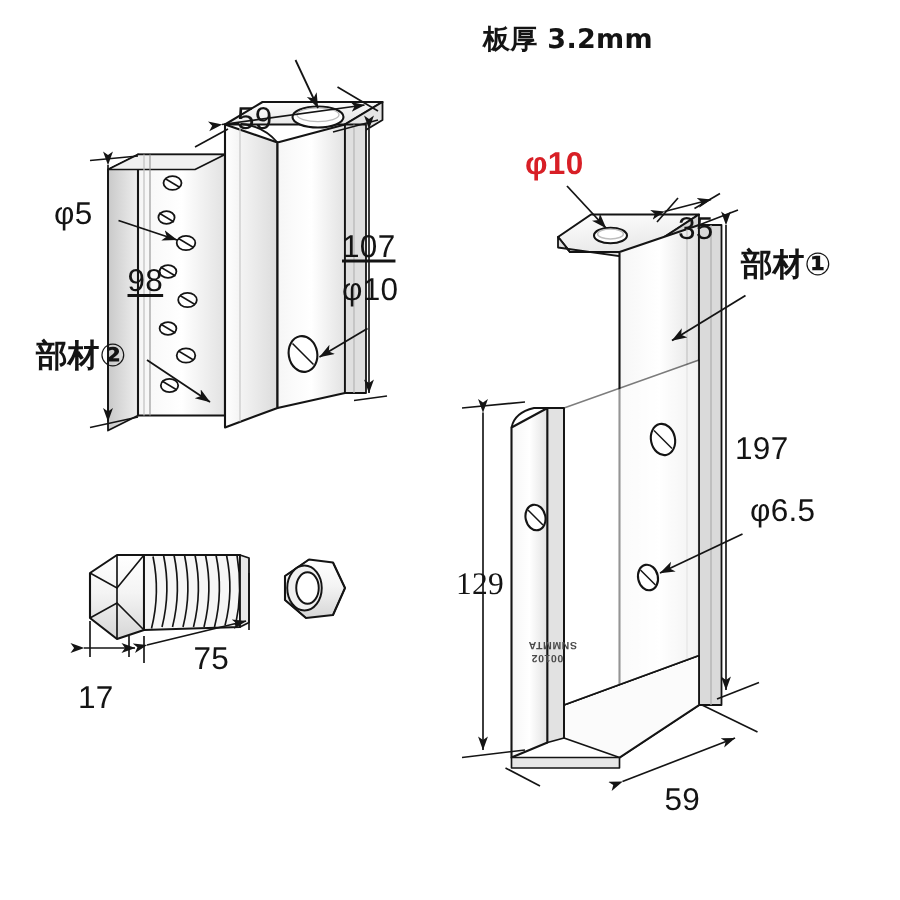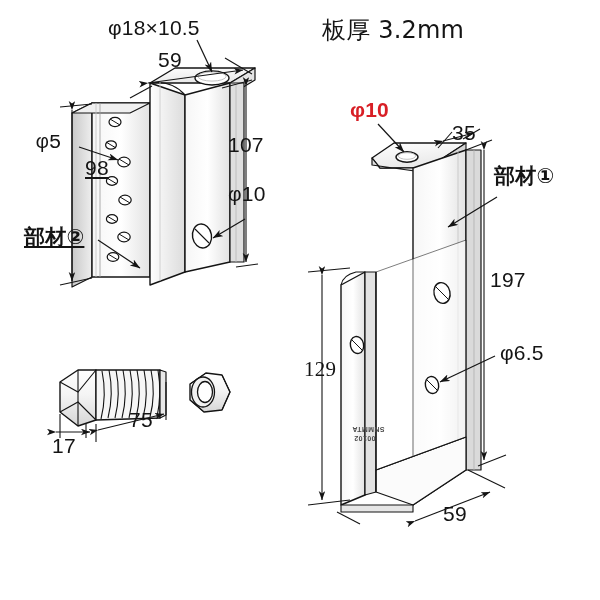--- a/index.html
+++ b/index.html
@@ -29,34 +29,35 @@
     position: absolute;
     white-space: pre;
     color: #141414;
     line-height: 1.18;
     letter-spacing: 0.2px;
   }
   .lbl.num {
     font-family: "Liberation Sans", "DejaVu Sans", sans-serif;
     font-size: 21px;
     font-weight: 400;
+    margin-top: 20px;
   }
   .lbl.dim {
     font-family: "Liberation Sans", "DejaVu Sans", sans-serif;
     font-size: 21px;
   }
   .lbl.jp {
     font-family: "DejaVu Sans", "Liberation Sans", sans-serif;
     font-size: 21px;
     font-weight: 700;
   }
   .lbl.jpnote {
     font-family: "DejaVu Sans", "Liberation Sans", sans-serif;
-    font-size: 24px;
-    font-weight: 400;
+    font-size: 18px;
+    font-weight: 700;
   }
   .lbl.red {
     color: #d81f26;
     font-weight: 700;
   }
   .lbl.stamp {
     font-family: "Liberation Sans", "DejaVu Sans", sans-serif;
     font-size: 7px;
     font-weight: 700;
     color: #4a4a4a;
@@ -285,35 +286,34 @@
       <g stroke="#141414" stroke-width="1.1" fill="none">
         <line x1="60" y1="414" x2="60" y2="438"></line>
         <line x1="86" y1="424" x2="86" y2="438"></line>
         <line x1="56" y1="432" x2="90" y2="432" marker-start="url(#arrOut)" marker-end="url(#arrOut)"></line>
       </g>
     </g>
   </svg>
 
   <div class="lbl jpnote" style="left:322px; top:16px;">板厚 3.2mm</div>
 
-  <div class="lbl dim" style="left:108px; top:16px;">φ18×10.5</div>
   <div class="lbl num" style="left:158px; top:48px;">59</div>
-  <div class="lbl dim" style="left:36px; top:131px;font-family:Liberation Mono, monospace;">φ5</div>
+  <div class="lbl dim" style="left:36px; top:131px;">φ5</div>
   <div class="lbl num" style="left:85px; top:156px;text-decoration:underline;">98</div>
-  <div class="lbl num" style="left:228px; top:133px;">107</div>
+  <div class="lbl num" style="left:228px; top:133px;text-decoration:underline;">107</div>
   <div class="lbl dim" style="left:228px; top:182px;">φ10</div>
-  <div class="lbl jp" style="left:24px; top:225px;text-decoration:underline;">部材②</div>
+  <div class="lbl jp" style="left:24px; top:225px;">部材②</div>
 
   <div class="lbl dim red" style="left:350px; top:98px;">φ10</div>
   <div class="lbl num" style="left:452px; top:121px;">35</div>
   <div class="lbl jp" style="left:494px; top:164px;">部材①</div>
   <div class="lbl num" style="left:490px; top:268px;">197</div>
   <div class="lbl num" style="left:304px; top:357px;font-family:Liberation Serif, serif;">129</div>
   <div class="lbl num" style="left:443px; top:502px;">59</div>
-  <div class="lbl dim" style="left:500px; top:341px;">φ6.5</div>
+  <div class="lbl dim" style="left:500px; top:329px;">φ6.5</div>
 
   <div class="lbl stamp" style="left:352px; top:424px;">SNMMTA</div>
   <div class="lbl stamp" style="left:354px; top:433px;">00102</div>
 
   <div class="lbl num" style="left:129px; top:408px;">75</div>
   <div class="lbl num" style="left:52px; top:434px;">17</div>
 
 </div>
 
 </body></html>

